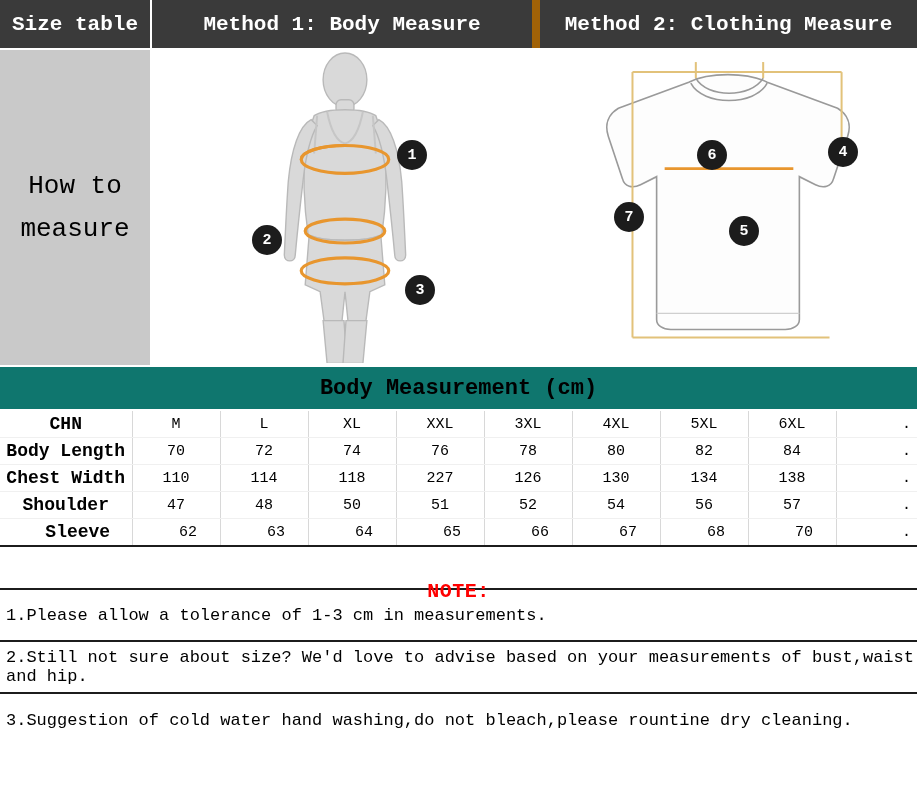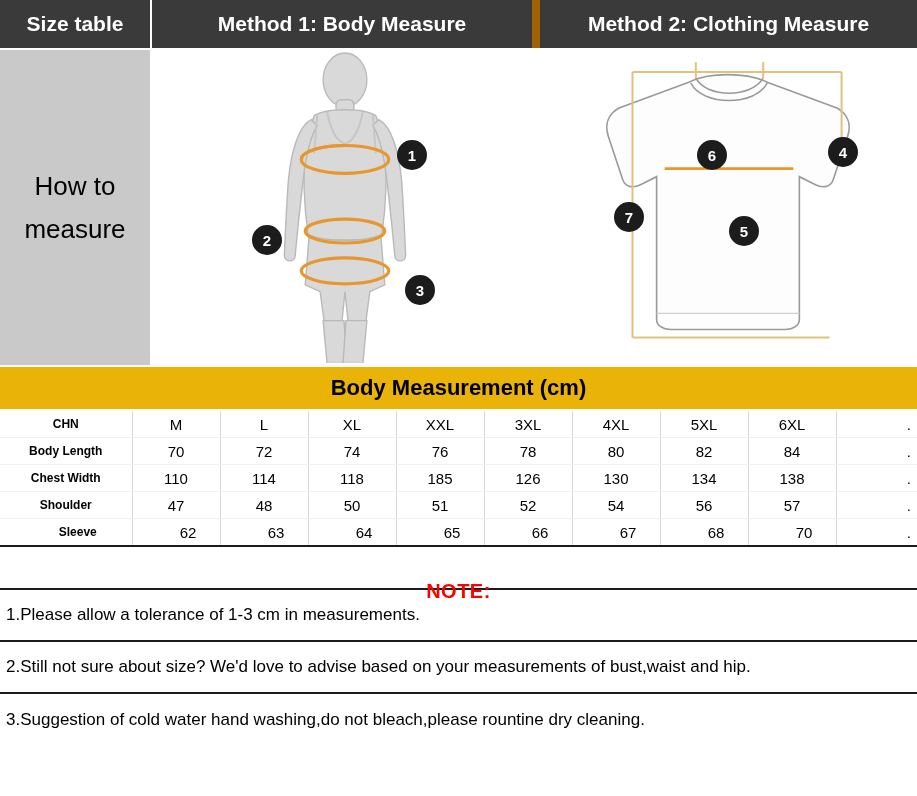--- a/index.html
+++ b/index.html
@@ -13,20 +13,21 @@
     font-family: "Liberation Sans", sans-serif;
     color: #000000;
     overflow: hidden;
   }
 
   .sheet {
     width: 917px;
     height: 768px;
     position: relative;
     box-sizing: border-box;
+    font-family: Liberation Mono, monospace;
   }
 
   
   .top-header {
     display: flex;
     height: 48px;
     border-bottom: 2px solid #ffffff;
   }
   .th-cell {
     background: #3a3a3a;
@@ -80,21 +81,21 @@
     font-size: 15px;
     font-weight: bold;
     display: flex;
     align-items: center;
     justify-content: center;
   }
 
   
   .bm-title {
     height: 42px;
-    background: #eab308;
+    background: #0f766e;
     color: #000000;
     display: flex;
     align-items: center;
     justify-content: center;
     font-size: 22px;
     font-weight: bold;
     border-bottom: 2px solid #ffffff;
   }
 
   
@@ -108,21 +109,21 @@
     text-align: center;
     font-size: 15px;
     border-right: 1px solid #d8d8d8;
     border-bottom: 1px solid #f0f0f0;
     padding: 0;
     white-space: nowrap;
     overflow: hidden;
   }
   table.sizes td.rowhead {
     font-weight: bold;
-    font-size: 12px;
+    font-size: 18px;
     border-right: 1px solid #d8d8d8;
   }
   table.sizes td.faded { color: #000000; }
   table.sizes td.dot   { color: #000000; text-align: right; padding-right: 6px; }
   table.sizes tr:last-child td { border-bottom: none; padding-left: 24px; }
   table.sizes td:last-child { border-right: none; }
 
   .table-sep {
     height: 3px;
     background: #ffffff;
@@ -279,21 +280,21 @@
         <td>80</td>
         <td>82</td>
         <td class="faded">84</td>
         <td class="dot">.</td>
       </tr>
       <tr>
         <td class="rowhead">Chest Width</td>
         <td>110</td>
         <td>114</td>
         <td>118</td>
-        <td>185</td>
+        <td>227</td>
         <td>126</td>
         <td>130</td>
         <td>134</td>
         <td class="faded">138</td>
         <td class="dot">.</td>
       </tr>
       <tr>
         <td class="rowhead">Shoulder</td>
         <td>47</td>
         <td>48</td>

